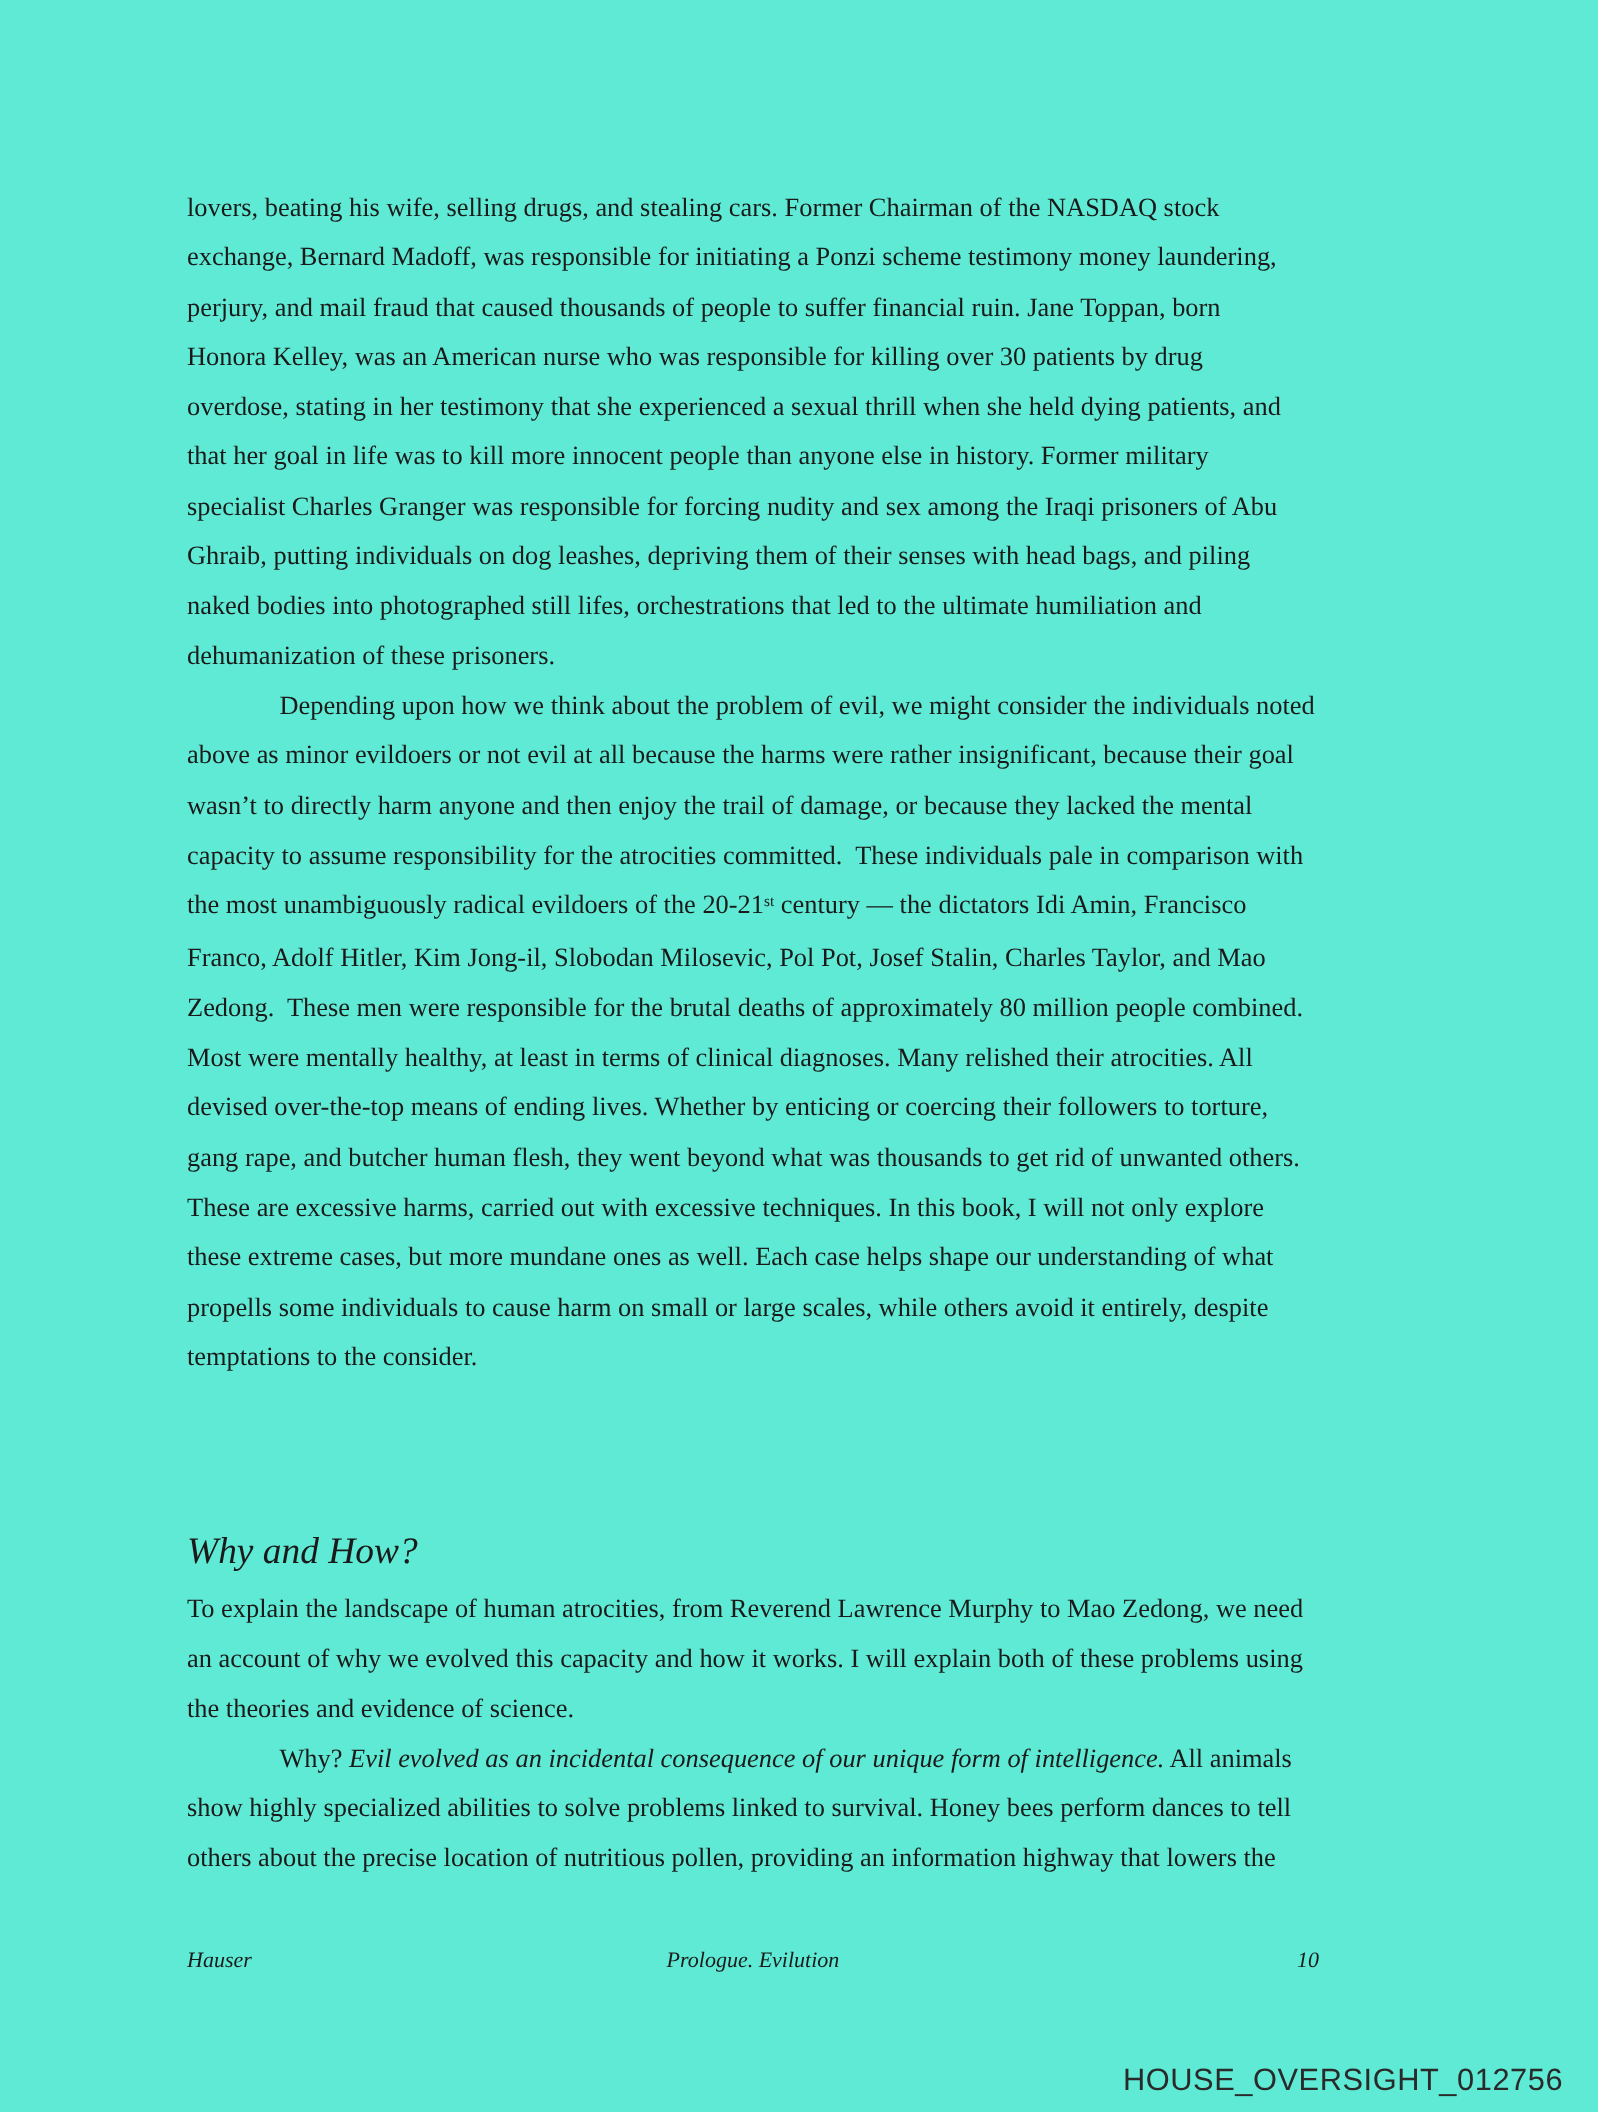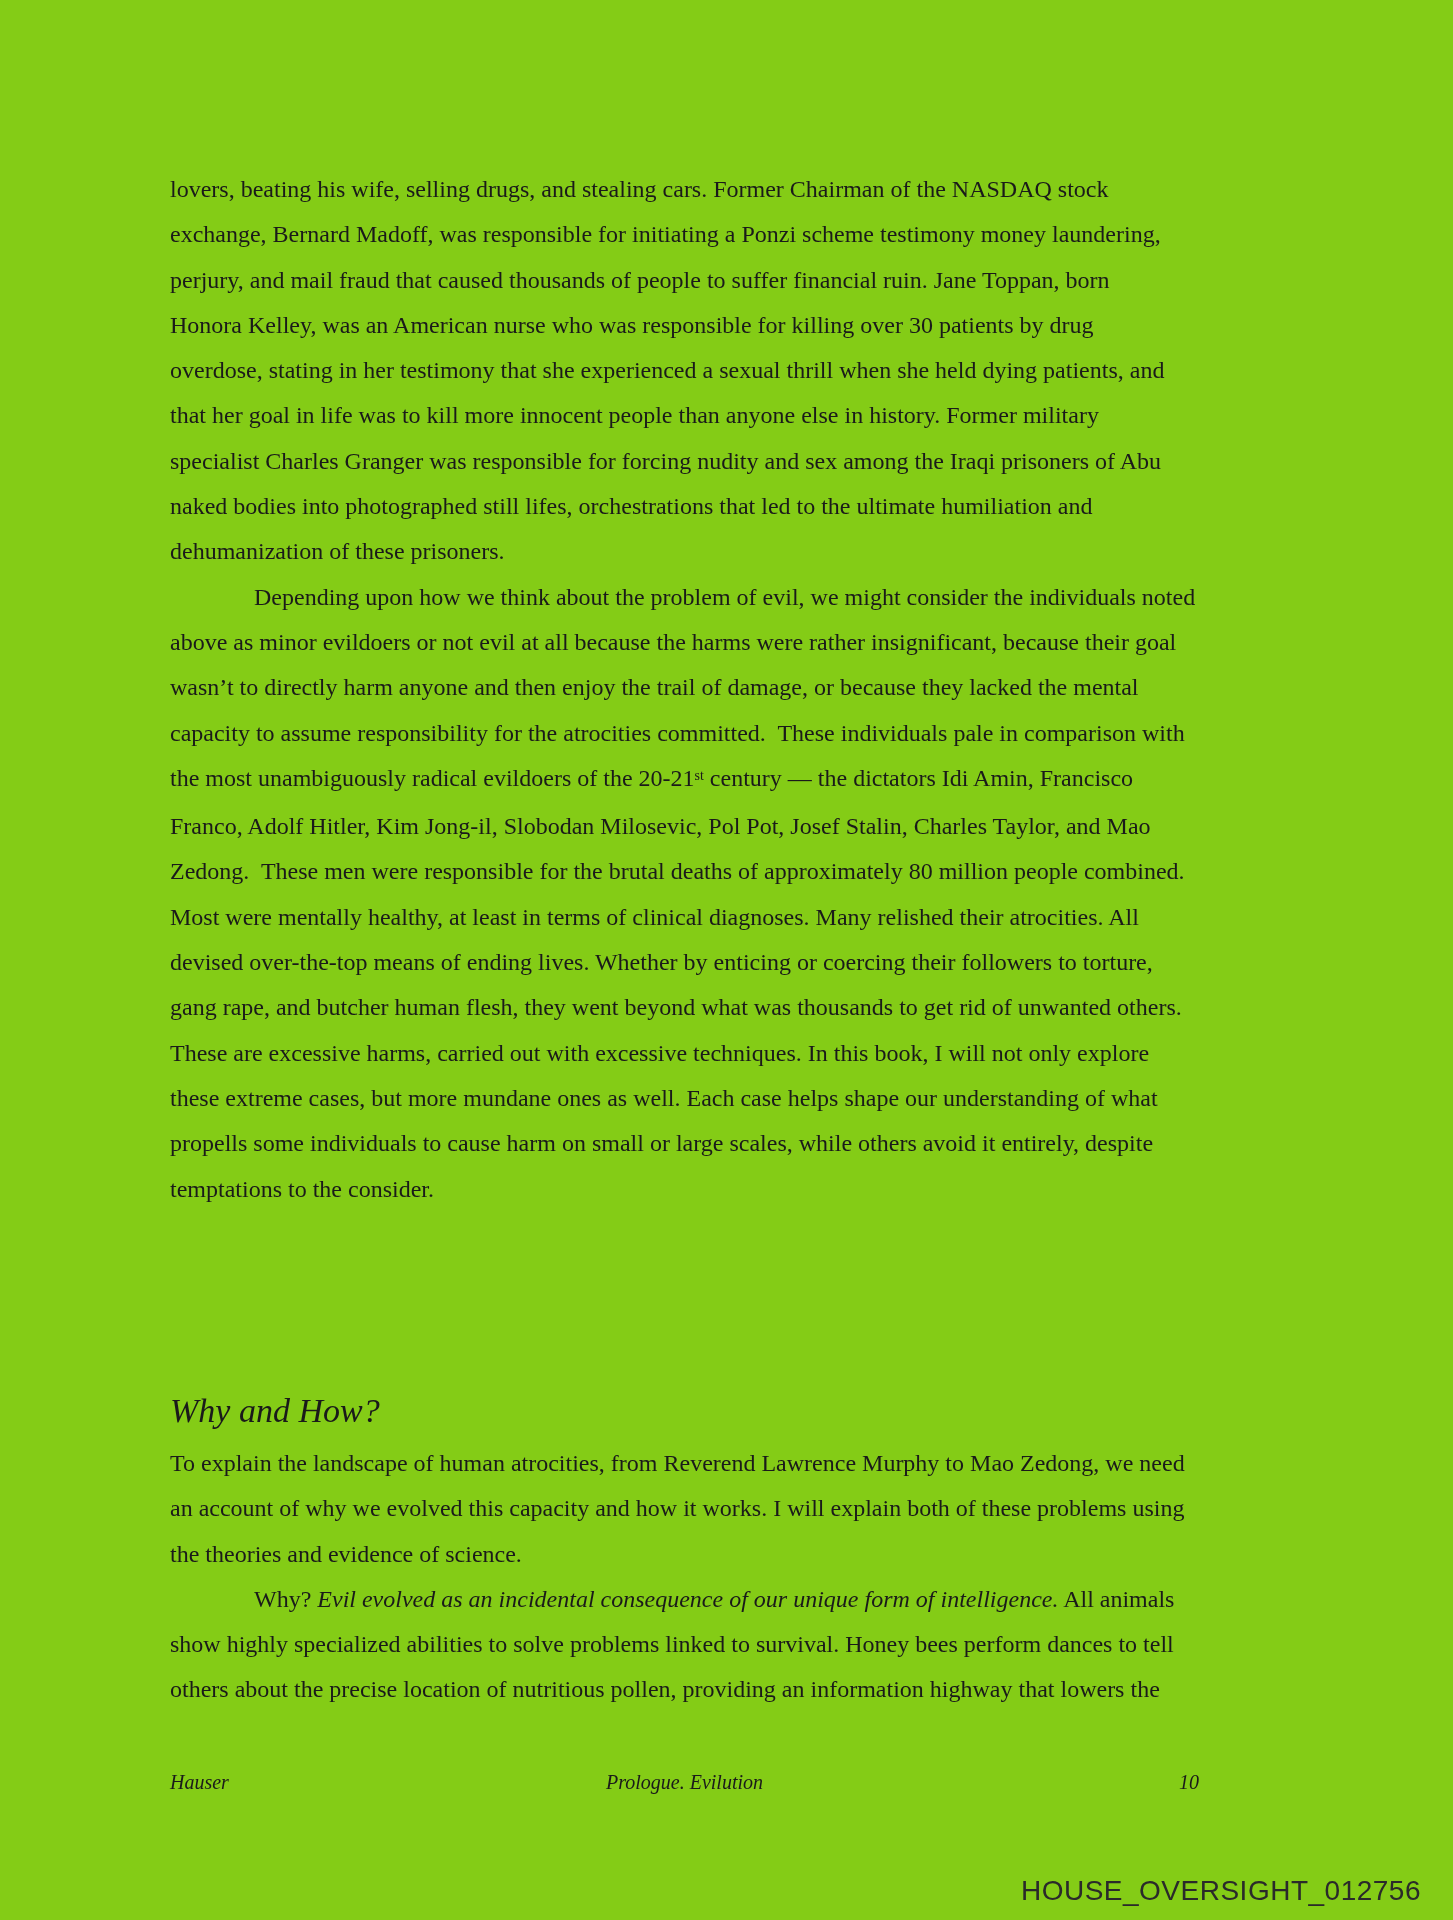--- a/index.html
+++ b/index.html
@@ -4,21 +4,21 @@
 <style>
   html, body {
     margin: 0;
     padding: 0;
     background: #ffffff;
   }
   .page {
     position: relative;
     width: 1453px;
     height: 1920px;
-    background: #84cc16;
+    background: #5eead4;
     overflow: hidden;
     font-family: "Liberation Serif", "DejaVu Serif", serif;
     color: #1a1a1a;
   }
   .body-block {
     position: absolute;
     left: 170px;
     width: 1140px;
     font-size: 24px;
     line-height: 45.3px;
@@ -79,20 +79,21 @@
 <div class="page">
 
   <div class="body-block body-a">
       <div class="body-line"><span>lovers, beating his wife, selling drugs, and stealing cars. Former Chairman of the NASDAQ stock</span></div>
       <div class="body-line"><span>exchange, Bernard Madoff, was responsible for initiating a Ponzi scheme testimony money laundering,</span></div>
       <div class="body-line"><span>perjury, and mail fraud that caused thousands of people to suffer financial ruin. Jane Toppan, born</span></div>
       <div class="body-line"><span>Honora Kelley, was an American nurse who was responsible for killing over 30 patients by drug</span></div>
       <div class="body-line"><span>overdose, stating in her testimony that she experienced a sexual thrill when she held dying patients, and</span></div>
       <div class="body-line"><span>that her goal in life was to kill more innocent people than anyone else in history. Former military</span></div>
       <div class="body-line"><span>specialist Charles Granger was responsible for forcing nudity and sex among the Iraqi prisoners of Abu</span></div>
+      <div class="body-line"><span>Ghraib, putting individuals on dog leashes, depriving them of their senses with head bags, and piling</span></div>
       <div class="body-line"><span>naked bodies into photographed still lifes, orchestrations that led to the ultimate humiliation and</span></div>
       <div class="body-line"><span>dehumanization of these prisoners.</span></div>
       <div class="body-line indent"><span>Depending upon how we think about the problem of evil, we might consider the individuals noted</span></div>
       <div class="body-line"><span>above as minor evildoers or not evil at all because the harms were rather insignificant, because their goal</span></div>
       <div class="body-line"><span>wasn’t to directly harm anyone and then enjoy the trail of damage, or because they lacked the mental</span></div>
       <div class="body-line"><span>capacity to assume responsibility for the atrocities committed.  These individuals pale in comparison with</span></div>
       <div class="body-line"><span>the most unambiguously radical evildoers of the 20-21</span><span class="seg-sup">st</span><span> century — the dictators Idi Amin, Francisco</span></div>
       <div class="body-line"><span>Franco, Adolf Hitler, Kim Jong-il, Slobodan Milosevic, Pol Pot, Josef Stalin, Charles Taylor, and Mao</span></div>
       <div class="body-line"><span>Zedong.  These men were responsible for the brutal deaths of approximately 80 million people combined.</span></div>
       <div class="body-line"><span>Most were mentally healthy, at least in terms of clinical diagnoses. Many relished their atrocities. All</span></div>

